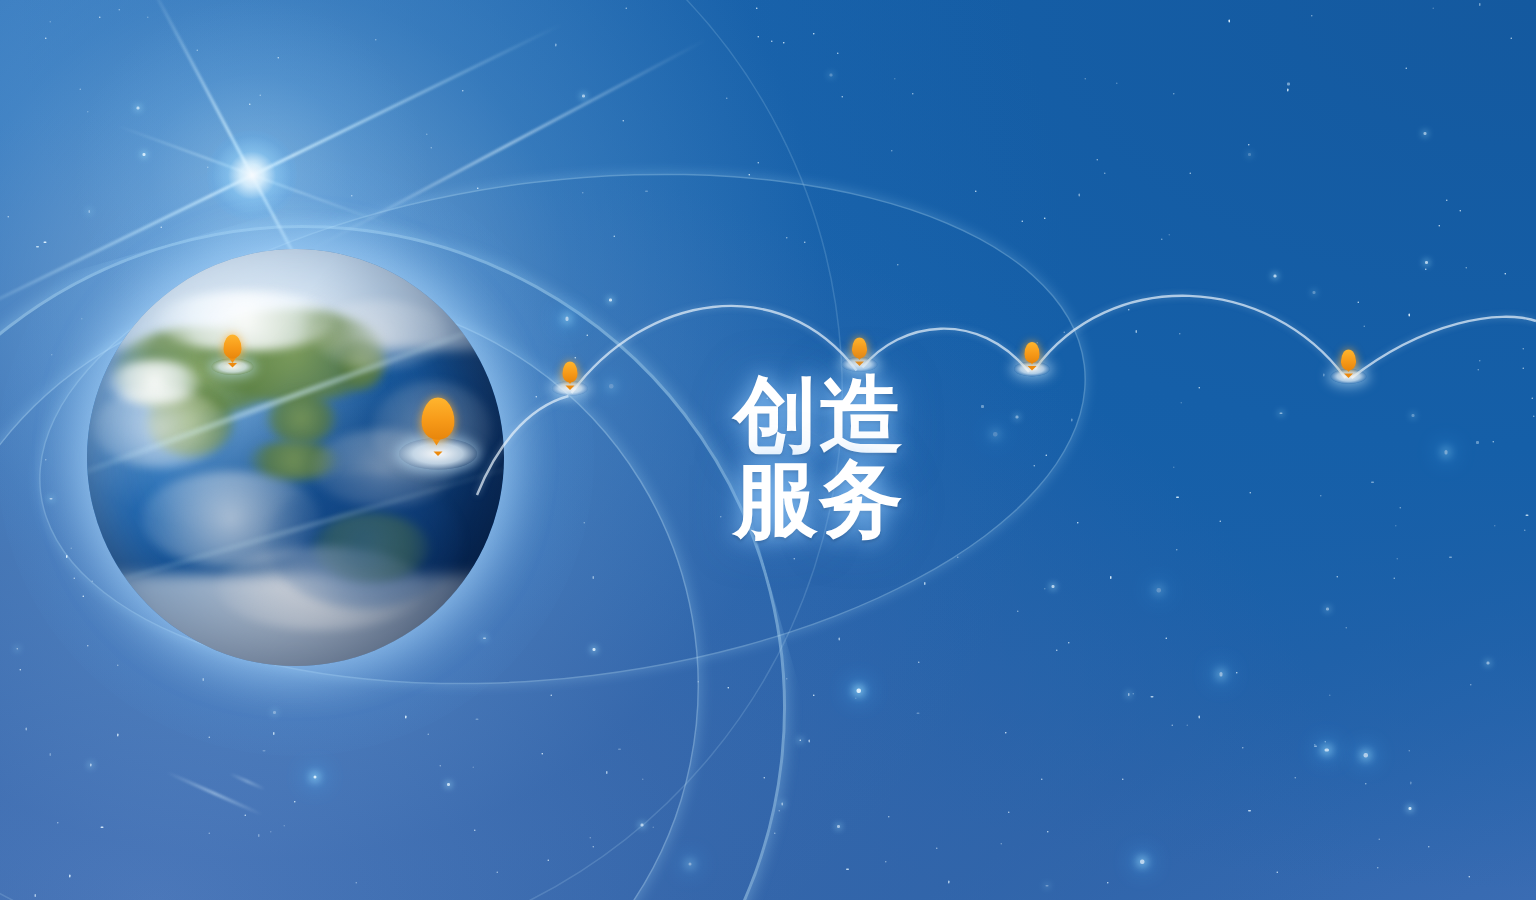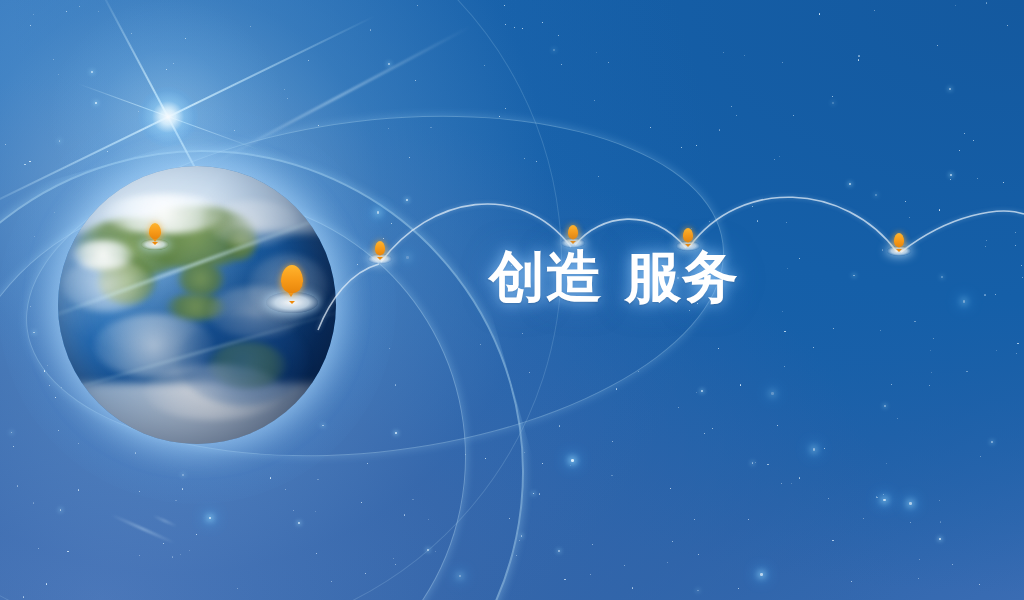--- a/index.html
+++ b/index.html
@@ -68,21 +68,21 @@
   .pin .drop:after{content:"";position:absolute;left:50%;bottom:-38%;transform:translateX(-50%);
     width:0;height:0;border-left:solid transparent;border-right:solid transparent;
     border-top:solid #ec8a0e;}
 
   
   #arcs{position:absolute;left:0;top:0;width:1024px;height:600px;}
   #arcs path{fill:none;stroke:rgba(228,240,250,.72);stroke-width:1.6;filter:drop-shadow(0 0 2px rgba(200,230,255,.5));}
 
   
   #headline{position:absolute;left:489px;top:249px;width:430px;}
-  .line{display:flex;align-items:baseline;white-space:nowrap;}
+  .line{display:flex;align-items:baseline;white-space:nowrap;flex-direction:column;}
   .cn-lg{font-size:56px;font-weight:700;color:#ffffff;letter-spacing:1px;line-height:1;
     text-shadow:0 0 14px rgba(150,205,255,.85),0 0 30px rgba(90,170,240,.5),0 1px 2px rgba(10,50,100,.55);}
   .cn-sm{font-size:38px;font-weight:700;color:#ffffff;letter-spacing:1px;line-height:1;
     text-shadow:0 0 12px rgba(150,205,255,.8),0 0 26px rgba(90,170,240,.45),0 1px 2px rgba(10,50,100,.5);}
   .gap{display:inline-block;width:22px;}
   #subline{position:absolute;left:489px;top:311px;width:430px;display:flex;}
   .en{font-size:16px;letter-spacing:1.1px;color:#cfe6f8;line-height:1;
     text-shadow:0 0 8px rgba(120,185,240,.55);}
   #en-right{margin-left:78px;}
 </style>

